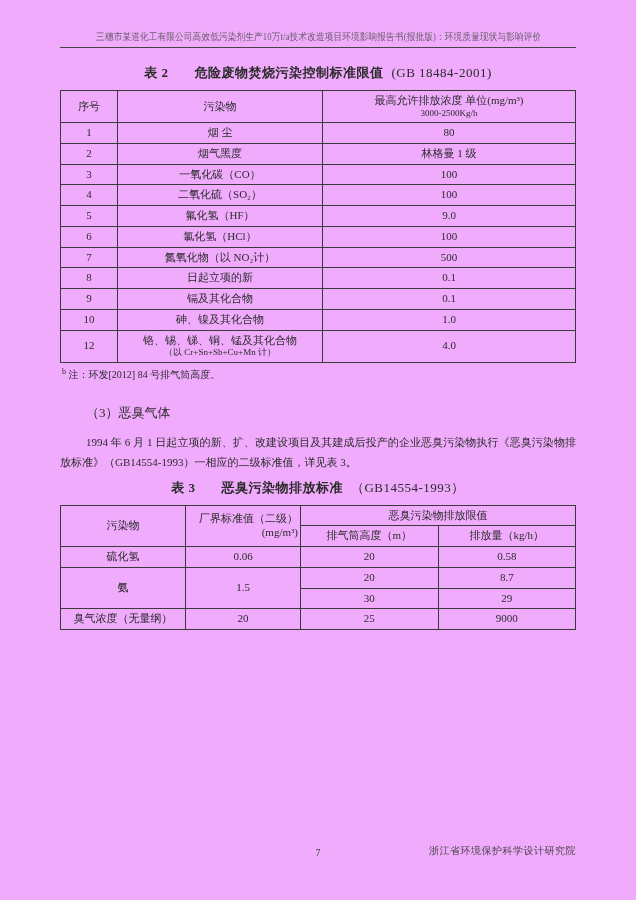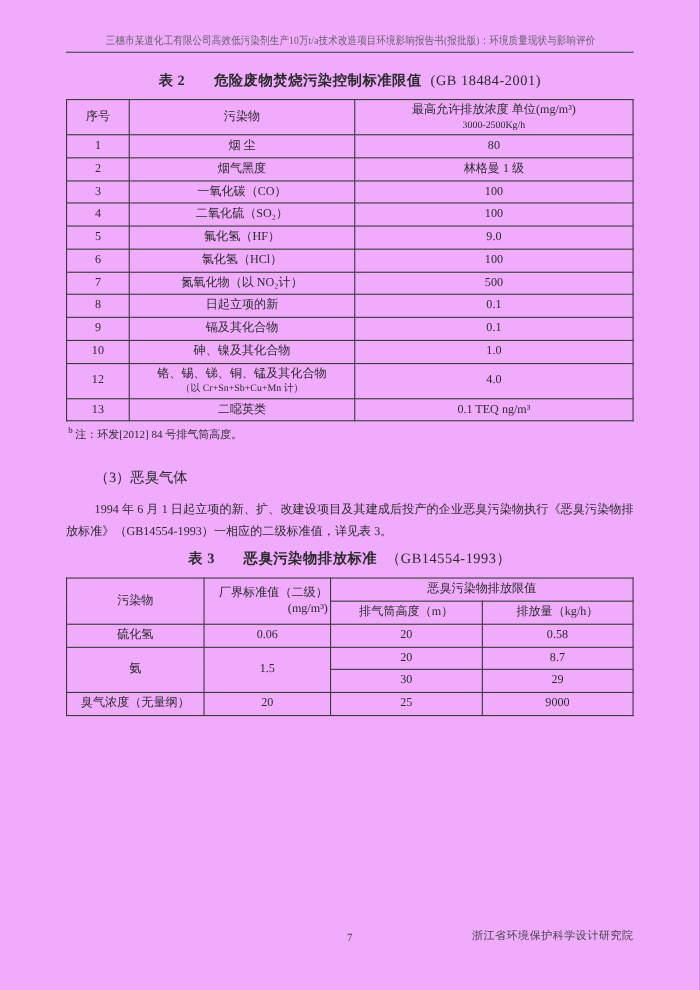--- a/index.html
+++ b/index.html
@@ -195,25 +195,20 @@
         <td>1.0</td>
       </tr>
       <tr>
         <td class="c0">12</td>
         <td class="c1">
           <div>铬、锡、锑、铜、锰及其化合物</div>
           <div class="sub">（以 Cr+Sn+Sb+Cu+Mn 计）</div>
         </td>
         <td>4.0</td>
       </tr>
-      <tr>
-        <td class="c0">13</td>
-        <td class="c1">二噁英类</td>
-        <td>0.1 TEQ ng/m³</td>
-      </tr>
     </tbody>
       </table>
 
     <div class="note"><sup>b</sup> <span>注：环发[2012] 84 号排气筒高度。</span></div>
 
     <div class="section-title">（3）恶臭气体</div>
 
     <p class="para">1994 年 6 月 1 日起立项的新、扩、改建设项目及其建成后投产的企业恶臭污染物执行《恶臭污染物排放标准》（GB14554-1993）一相应的二级标准值，详见表 3。</p>
 
     <div class="table-caption t3">

